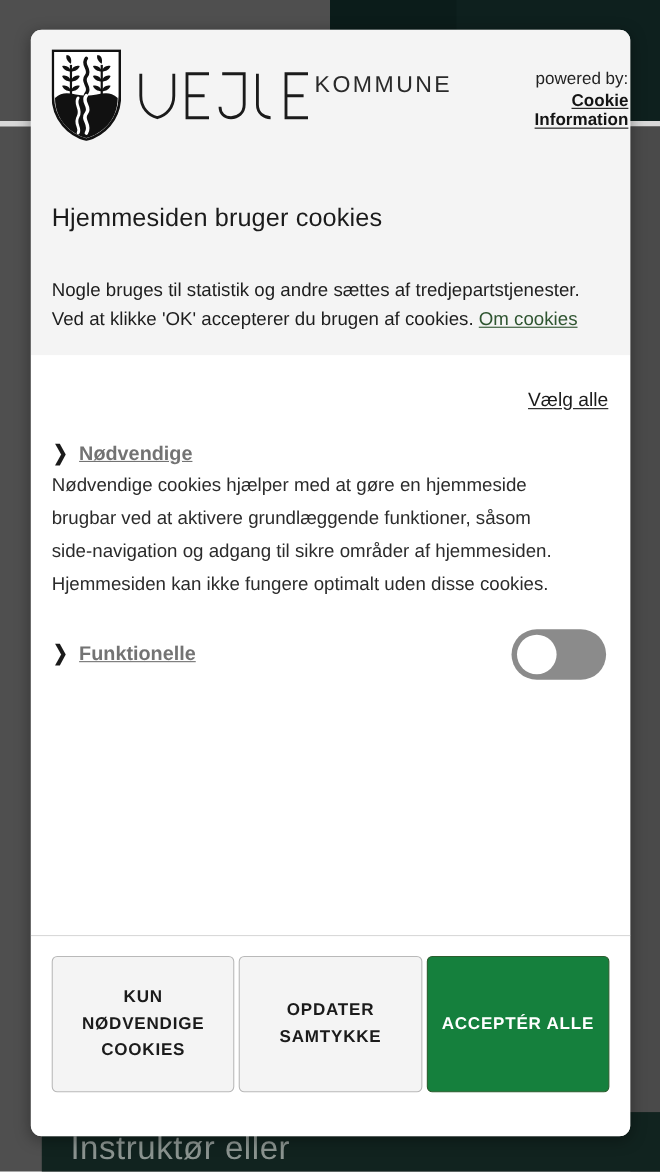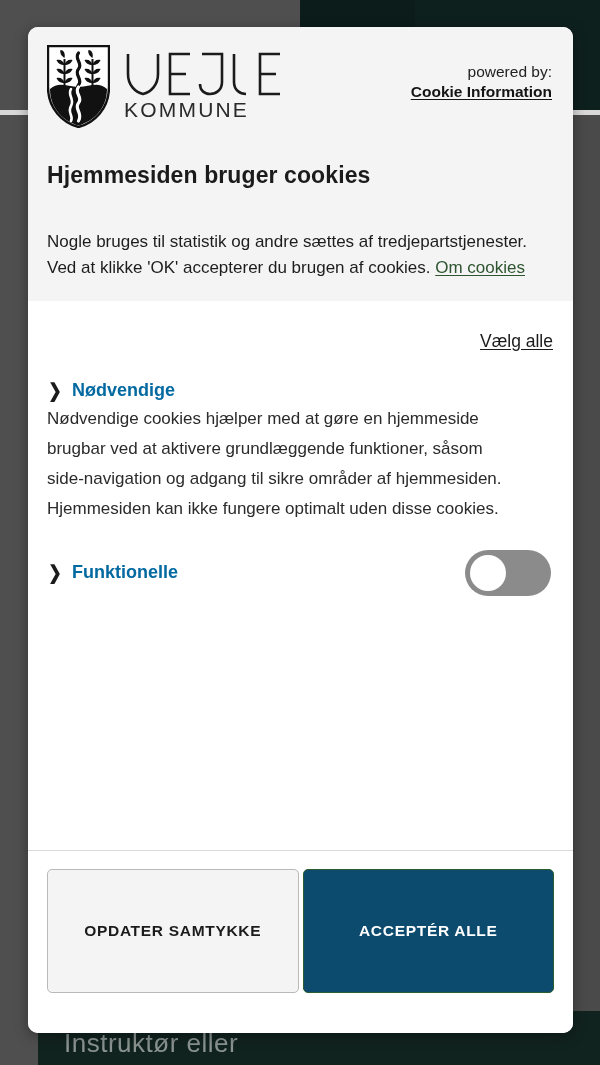--- a/index.html
+++ b/index.html
@@ -33,21 +33,21 @@
     background: #d8d8d8;
   }
   .bg-dark-bottom {
     position: absolute;
     left: 38px; top: 1011px; width: 562px; height: 54px;
     background: #11231f;
   }
   .bg-bottom-text {
     position: absolute;
     left: 64px; top: 1028px;
-    font-size: 26px;
+    font-size: 30px;
     color: #8b9490;
     letter-spacing: .5px;
     white-space: nowrap;
   }
   .bg-right-strip {
     position: absolute;
     right: 0; top: 115px; width: 27px; height: 950px;
     background: #4a4a4a;
   }
 
@@ -75,21 +75,21 @@
     align-items: flex-start;
     justify-content: space-between;
   }
   .brand {
     display: flex;
     align-items: center;
     gap: 14px;
     padding-top: 4px;
   }
   .crest { width: 63px; height: 83px; flex: 0 0 auto; }
-  .wordmark { display: flex; flex-direction: column; gap: 2px; }
+  .wordmark { display: flex; flex-direction: row; gap: 2px; }
   .wordmark svg { display: block; }
 
   .powered {
     text-align: right;
     padding-top: 20px;
     padding-right: 2px;
     margin-left: 40px;
   }
   .powered-label {
     font-size: 15.5px;
@@ -102,22 +102,22 @@
     font-weight: bold;
     text-decoration: underline;
     text-underline-offset: 2px;
     display: inline-block;
     cursor: pointer;
   }
 
   .modal-title {
     font-size: 23px;
     color: #1b1b1b;
-    font-weight: bold;
-    margin-top: 34px;
+    font-weight: normal;
+    margin-top: 56px;
     letter-spacing: .1px;
   }
   .modal-intro {
     font-size: 17px;
     color: #1d1d1d;
     line-height: 1.52;
     margin-top: 40px;
     max-width: 500px;
   }
   .intro-link {
@@ -169,21 +169,22 @@
     font-size: 19px;
     font-weight: bold;
     color: #1b1b1b;
     line-height: 1;
     transform: scaleX(.85);
     display: inline-block;
   }
   .category-name {
     font-size: 18px;
     font-weight: bold;
-    color: #0369a1;
+    color: #737373;
+    text-decoration: underline;
   }
   .category-desc {
     font-size: 17px;
     color: #2b2b2b;
     line-height: 1.77;
     max-width: 470px;
   }
 
   
   .toggle {
@@ -225,21 +226,21 @@
     line-height: 1.55;
     cursor: pointer;
     padding: 6px 8px;
   }
   .btn-secondary {
     background: #f4f4f4;
     color: #1b1b1b;
     border: 1px solid #b9b9b9;
   }
   .btn-primary {
-    background: #0c4a6e;
+    background: #15803d;
     color: #ffffff;
     border: 1px solid #2b5d2e;
   }
 </style>
 </head>
 <body>
 
 <div id="page-bg">
   <div class="bg-dark-top"></div>
   <div class="bg-dark-top2"></div>
@@ -344,17 +345,18 @@
         </div>
         <div class="toggle">
           <div class="knob"></div>
         </div>
       </div>
     </div>
 
   </div>
 
   <div class="modal-footer">
+    <div class="btn btn-secondary">KUN NØDVENDIGE COOKIES</div>
     <div class="btn btn-secondary">OPDATER SAMTYKKE</div>
     <div class="btn btn-primary">ACCEPTÉR ALLE</div>
   </div>
 
 </div>
 
 </body></html>

